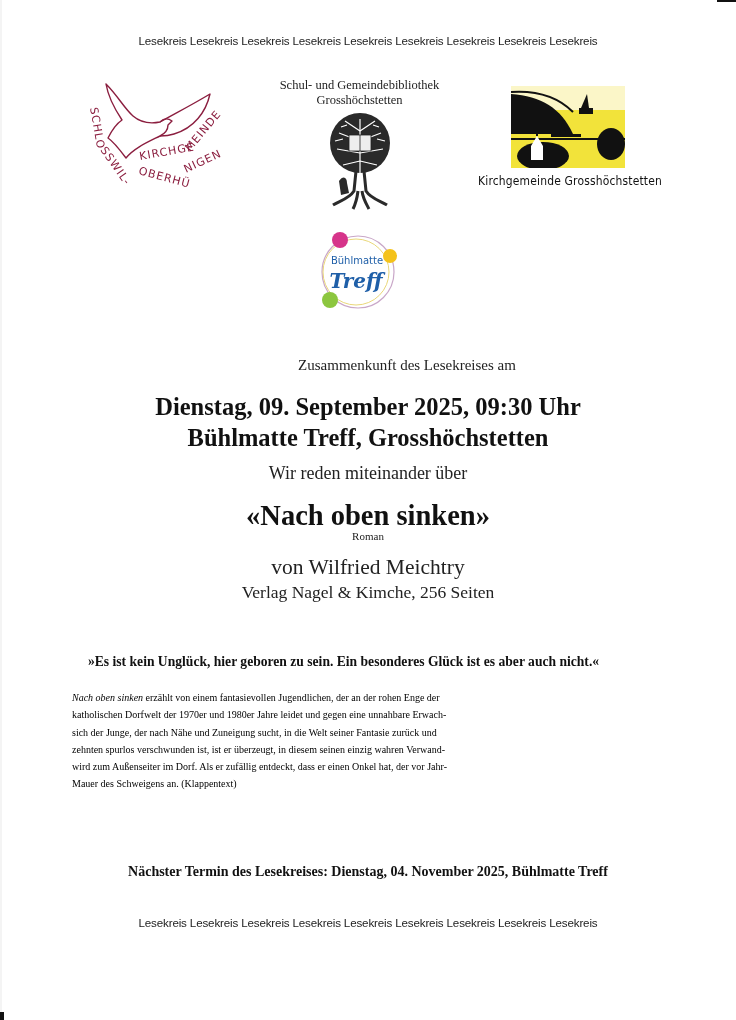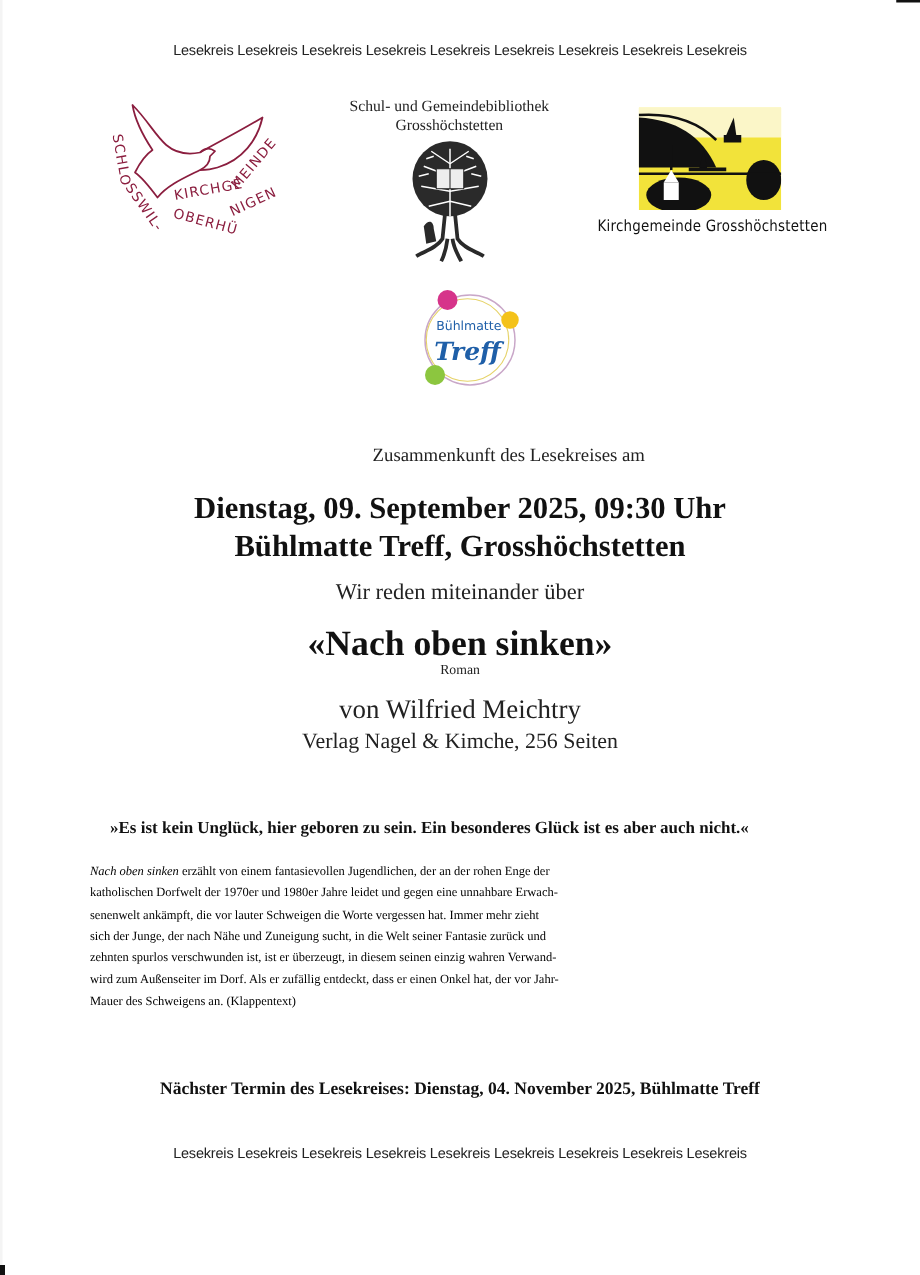--- a/index.html
+++ b/index.html
@@ -92,21 +92,21 @@
     <ellipse cx="100" cy="58" rx="14" ry="16" fill="#111"></ellipse>
     <rect x="0" y="52" width="114" height="2" fill="#111"></rect>
     <ellipse cx="32" cy="70" rx="26" ry="14" fill="#111"></ellipse>
     <path d="M20 60 L 26 50 L 32 60 Z" fill="#fff"></path>
     <rect x="20" y="60" width="12" height="14" fill="#fff"></rect>
     <path d="M26 50 L 26 30" stroke="#111" stroke-width="2"></path>
   </svg>
   <div class="kg-label" style="margin-top:5px;">Kirchgemeinde Grosshöchstetten</div>
 </div>
 
-<div class="abs" style="left:324px; top:226px; width:100px; height:90px;">
+<div class="abs" style="left:306px; top:226px; width:100px; height:90px;">
   <svg width="100" height="90" viewBox="0 0 100 90">
     <circle cx="52" cy="46" r="36" fill="none" stroke="#c9a7c8" stroke-width="1.2"></circle>
     <circle cx="50" cy="46" r="33" fill="none" stroke="#e6d36a" stroke-width="0.9"></circle>
     <circle cx="34" cy="14" r="8" fill="#d6348a"></circle>
     <circle cx="84" cy="30" r="7" fill="#f4c21a"></circle>
     <circle cx="24" cy="74" r="8" fill="#8cc63f"></circle>
     <text x="51" y="38" text-anchor="middle" font-family="DejaVu Sans, sans-serif" font-size="10" fill="#1f5fa8">Bühlmatte</text>
     <text x="50" y="62" text-anchor="middle" font-family="DejaVu Serif, serif" font-style="italic" font-weight="bold" font-size="20" fill="#1f5fa8">Treff</text>
   </svg>
 </div>
@@ -119,21 +119,20 @@
 <div class="abs center book-title" style="top:500px;">«Nach oben sinken»</div>
 <div class="abs center genre" style="top:530px;">Roman</div>
 <div class="abs center author" style="top:555px;">von Wilfried Meichtry</div>
 <div class="abs center publisher" style="top:582px;">Verlag Nagel &amp; Kimche, 256 Seiten</div>
 
 <div class="abs quote" style="top:654px;">»Es ist kein Unglück, hier geboren zu sein. Ein besonderes Glück ist es aber auch nicht.«</div>
 
 <div class="abs body-text" style="top:689px;">
   <span class="line"><i>Nach oben sinken</i><span> erzählt von einem fantasievollen Jugendlichen, der an der rohen Enge der</span></span>
   <span class="line">katholischen Dorfwelt der 1970er und 1980er Jahre leidet und gegen eine unnahbare Erwach-</span>
-  <span class="line">senenwelt ankämpft, die vor lauter Schweigen die Worte vergessen hat. Immer mehr zieht</span>
   <span class="line">sich der Junge, der nach Nähe und Zuneigung sucht, in die Welt seiner Fantasie zurück und</span>
   <span class="line">zehnten spurlos verschwunden ist, ist er überzeugt, in diesem seinen einzig wahren Verwand-</span>
   <span class="line">wird zum Außenseiter im Dorf. Als er zufällig entdeckt, dass er einen Onkel hat, der vor Jahr-</span>
   <span class="line">Mauer des Schweigens an. (Klappentext)</span>
 </div>
 
 <div class="abs center next" style="top:864px;">Nächster Termin des Lesekreises: Dienstag, 04. November 2025, Bühlmatte Treff</div>
 
 <div class="abs center lesekreis-line" style="top:916px;">Lesekreis Lesekreis Lesekreis Lesekreis Lesekreis Lesekreis Lesekreis Lesekreis Lesekreis</div>
 

